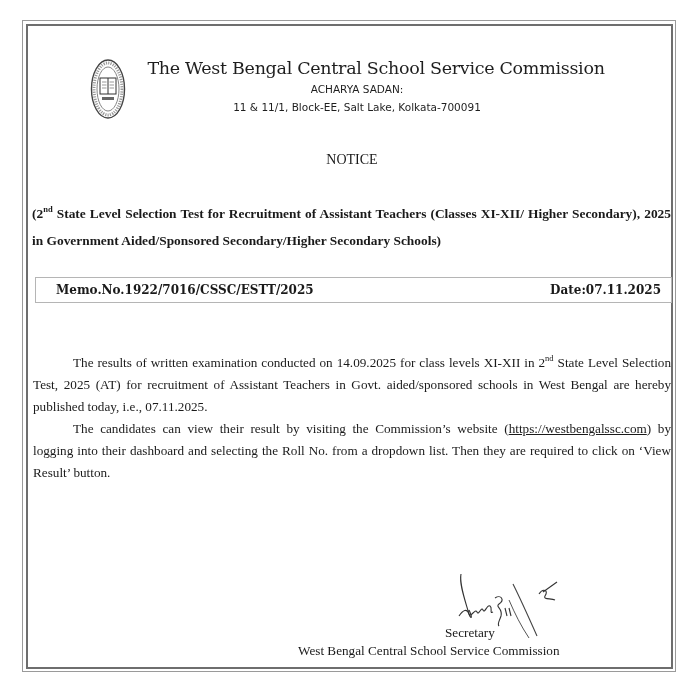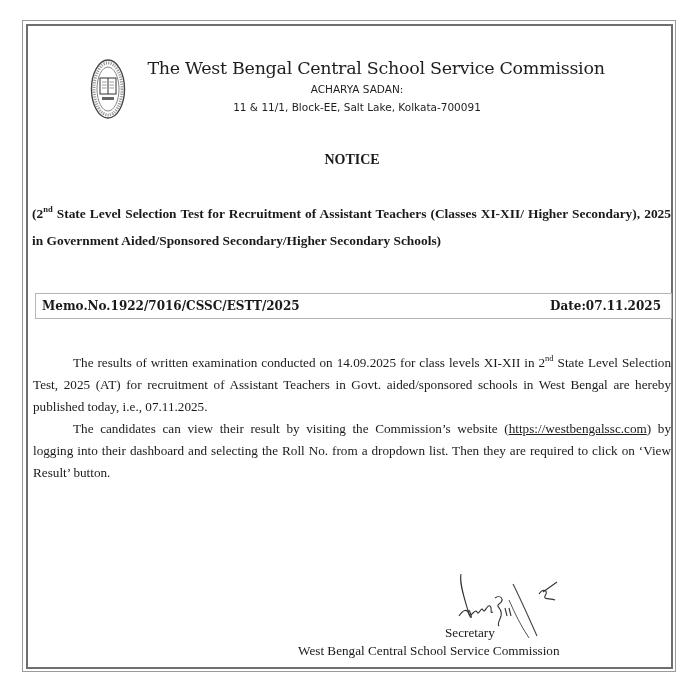--- a/index.html
+++ b/index.html
@@ -66,21 +66,21 @@
   }
   .addr1 { top: 83px; }
   .addr2 { top: 101px; }
   .notice-title {
     position: absolute;
     left: 0;
     width: 684px;
     top: 152px;
     text-align: center;
     font-family: "Liberation Serif", serif;
-    font-weight: bold;
+    font-weight: normal;
     font-size: 14px;
     color: #1a1a1a;
     padding-left: 20px;
     box-sizing: border-box;
   }
   .subject {
     position: absolute;
     left: 32px;
     top: 200px;
     width: 639px;
@@ -93,29 +93,29 @@
     color: #1a1a1a;
   }
   .subject sup, .para sup {
     font-size: 8.5px;
     line-height: 0;
     vertical-align: 6px;
   }
   .memo-box {
     position: absolute;
     left: 35px;
-    top: 293px;
+    top: 277px;
     width: 637px;
     height: 26px;
     border: 1px solid #b5b5b5;
     box-sizing: border-box;
     display: flex;
     justify-content: space-between;
     align-items: center;
-    padding: 0 10px 0 6px;
+    padding: 0 10px 0 20px;
     font-family: "DejaVu Serif", serif;
     font-weight: bold;
     font-size: 12px;
     color: #1a1a1a;
   }
   .body-text {
     position: absolute;
     left: 33px;
     top: 352px;
     width: 638px;

